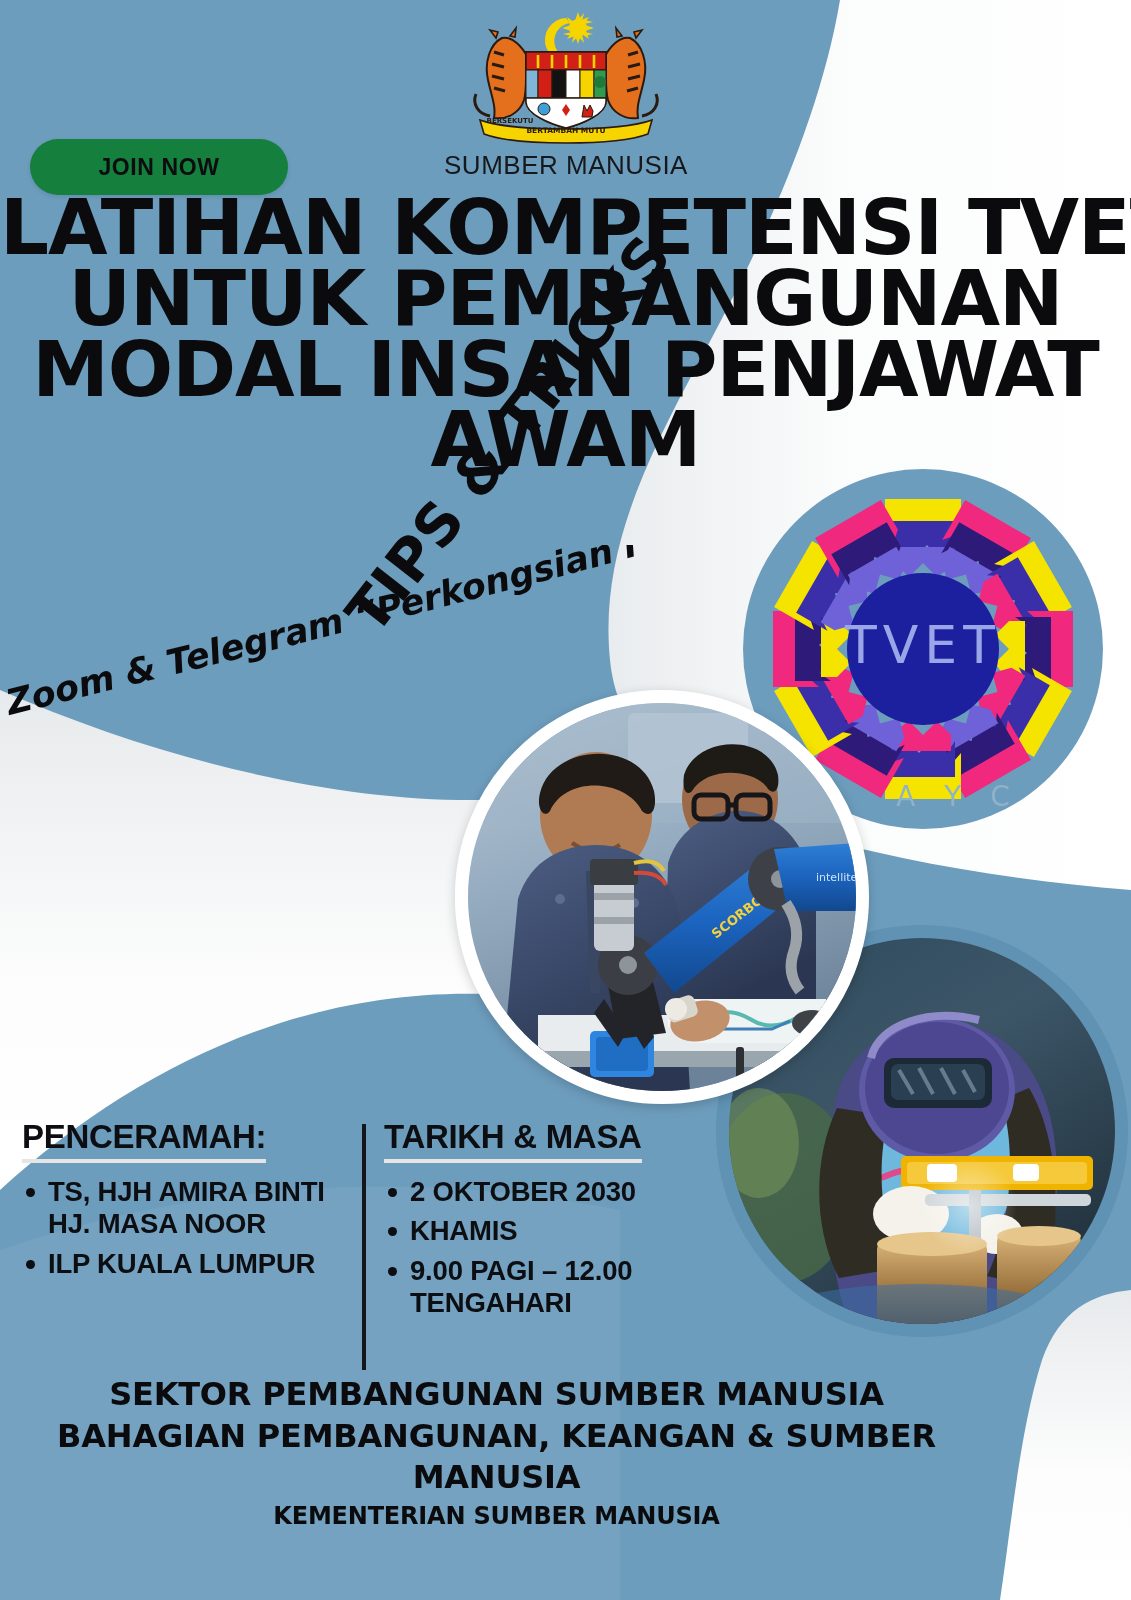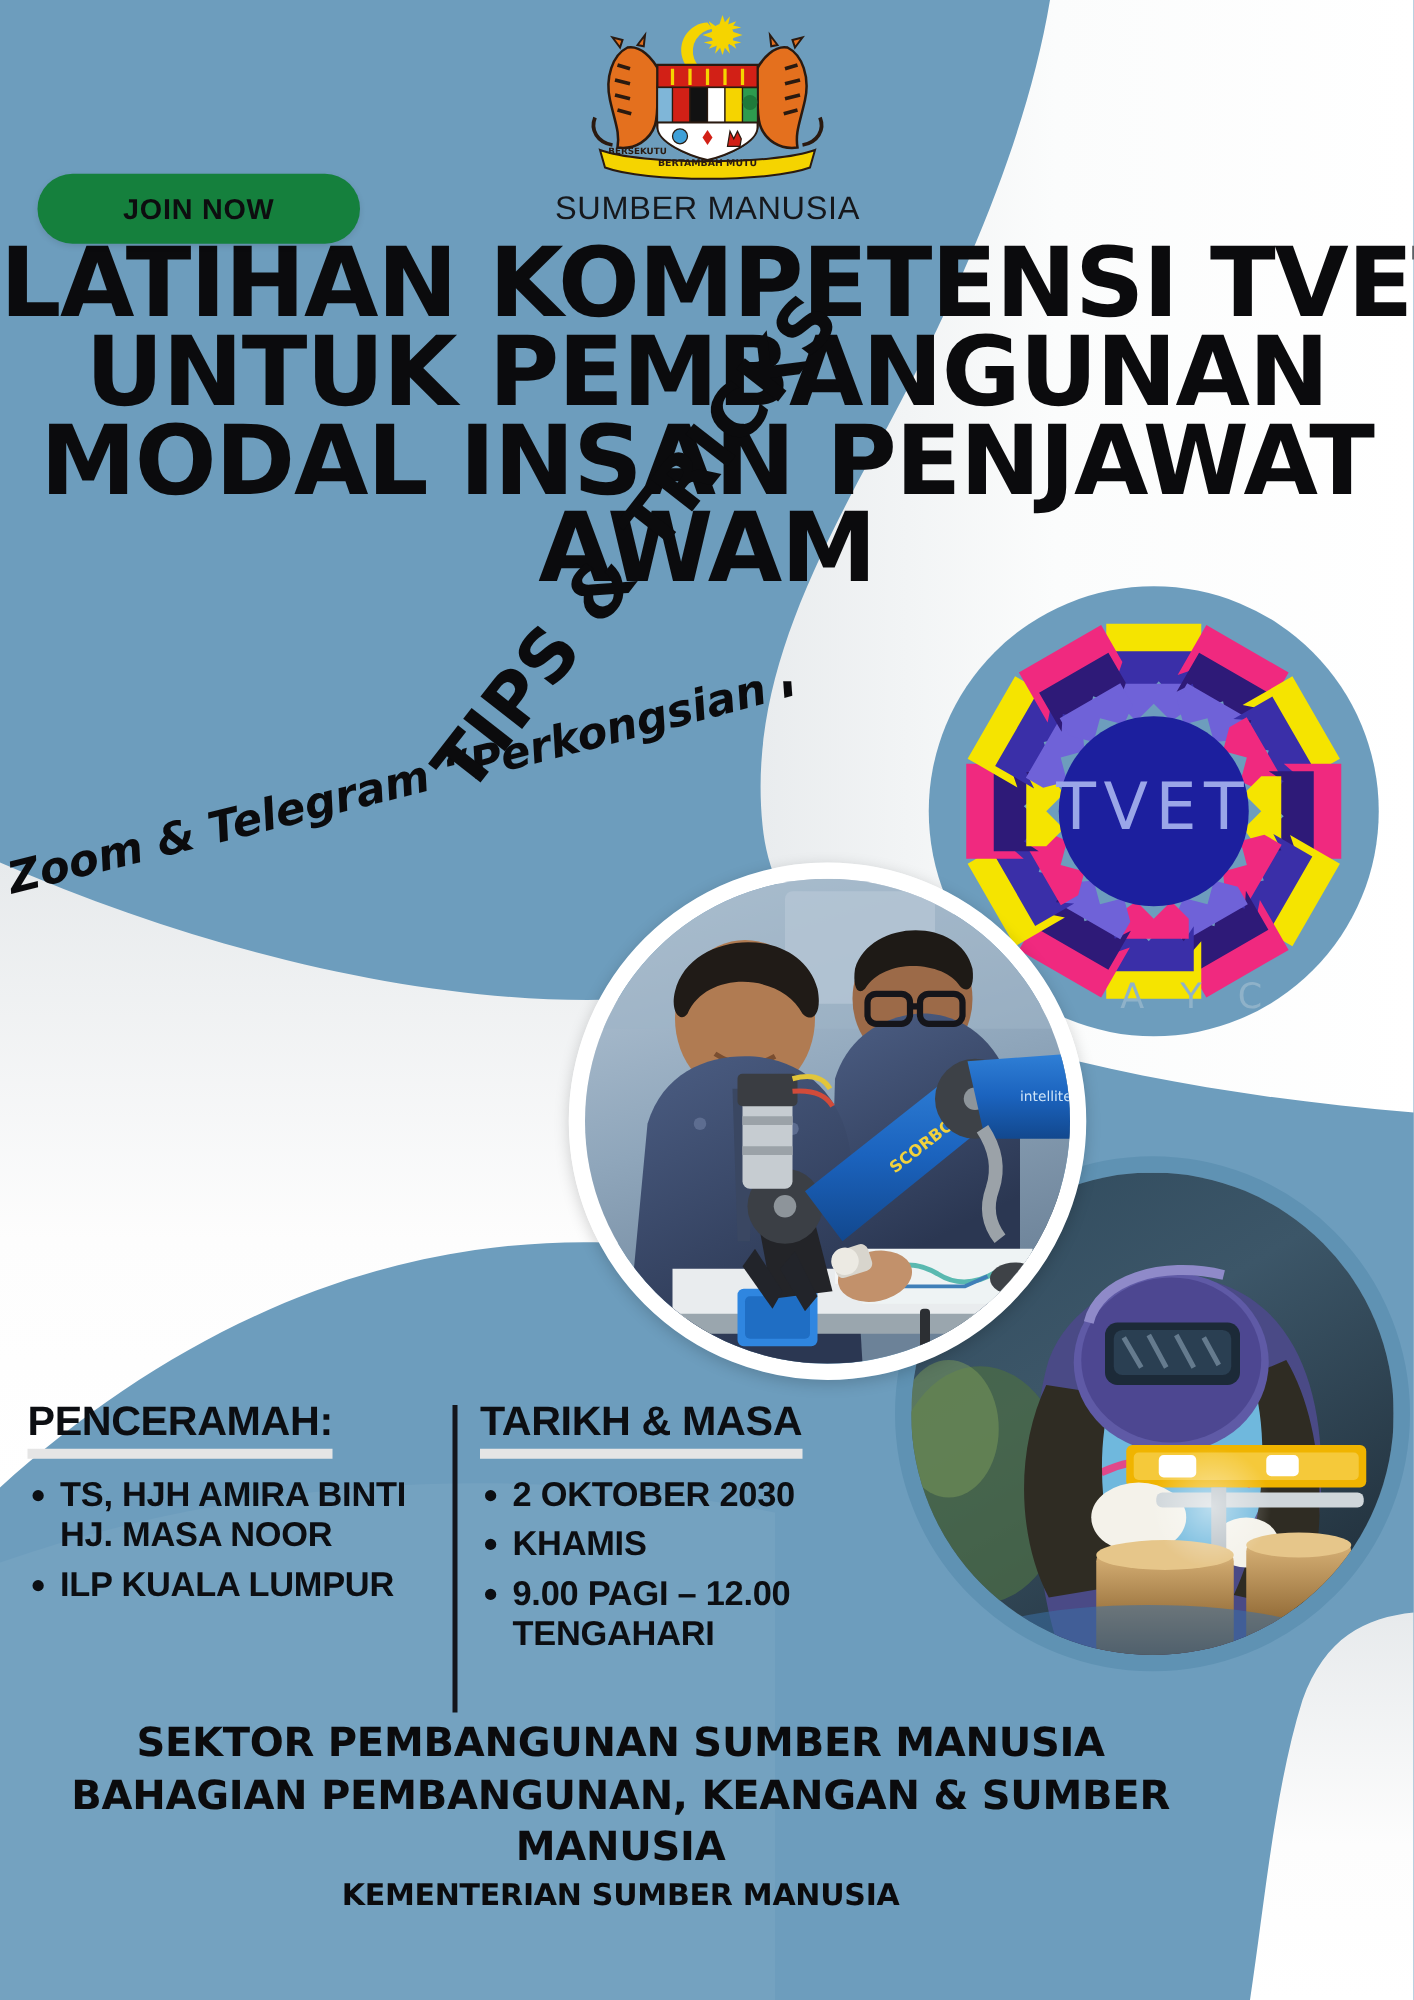--- a/index.html
+++ b/index.html
@@ -113,21 +113,21 @@
   .col-left{width:340px;padding-right:16px;}
   .col-div{
     width:4px;background:#14161c;margin:6px 18px 0 0;
     align-self:stretch;min-height:246px;
   }
   .col-right{width:330px;}
   .col h3{
     margin:0 0 4px 0;
     font-size:33px;font-weight:900;color:#0c0e12;letter-spacing:-.3px;
     display:inline-block;
-    border-bottom:8px solid #e5e5e5;
+    border-bottom:4px solid #e5e5e5;
     padding-bottom:3px;
   }
   .col ul{
     list-style:none;margin:9px 0 0 0;padding:0;
   }
   .col li{
     position:relative;
     padding-left:26px;
     font-size:27.5px;font-weight:800;color:#0c0e12;
     line-height:1.18;margin-bottom:7px;

